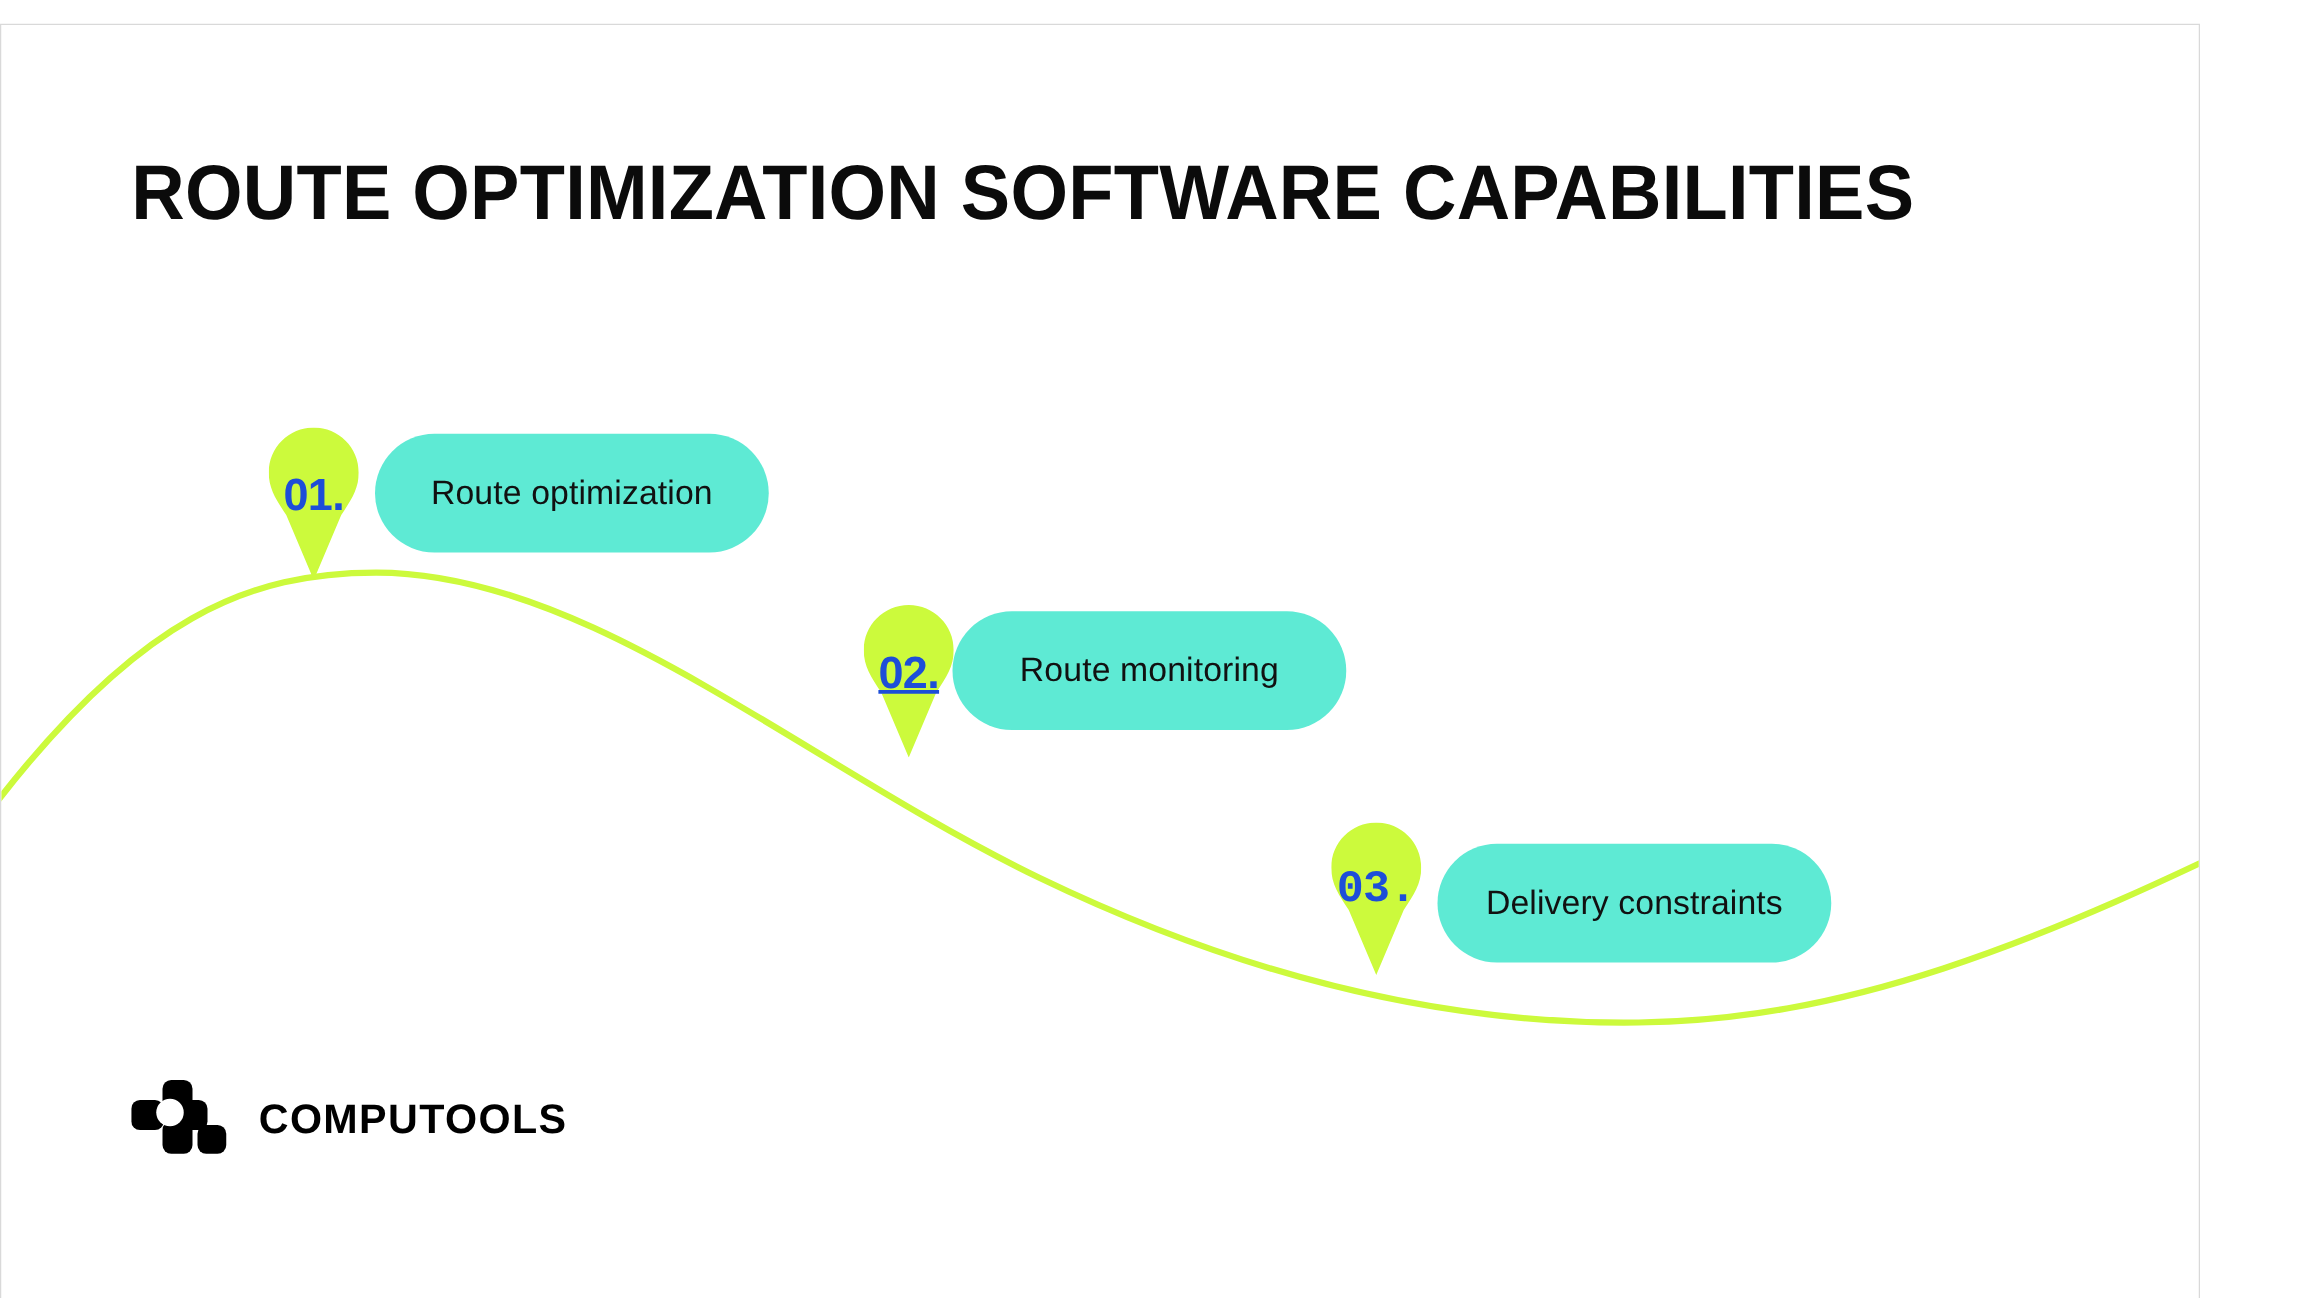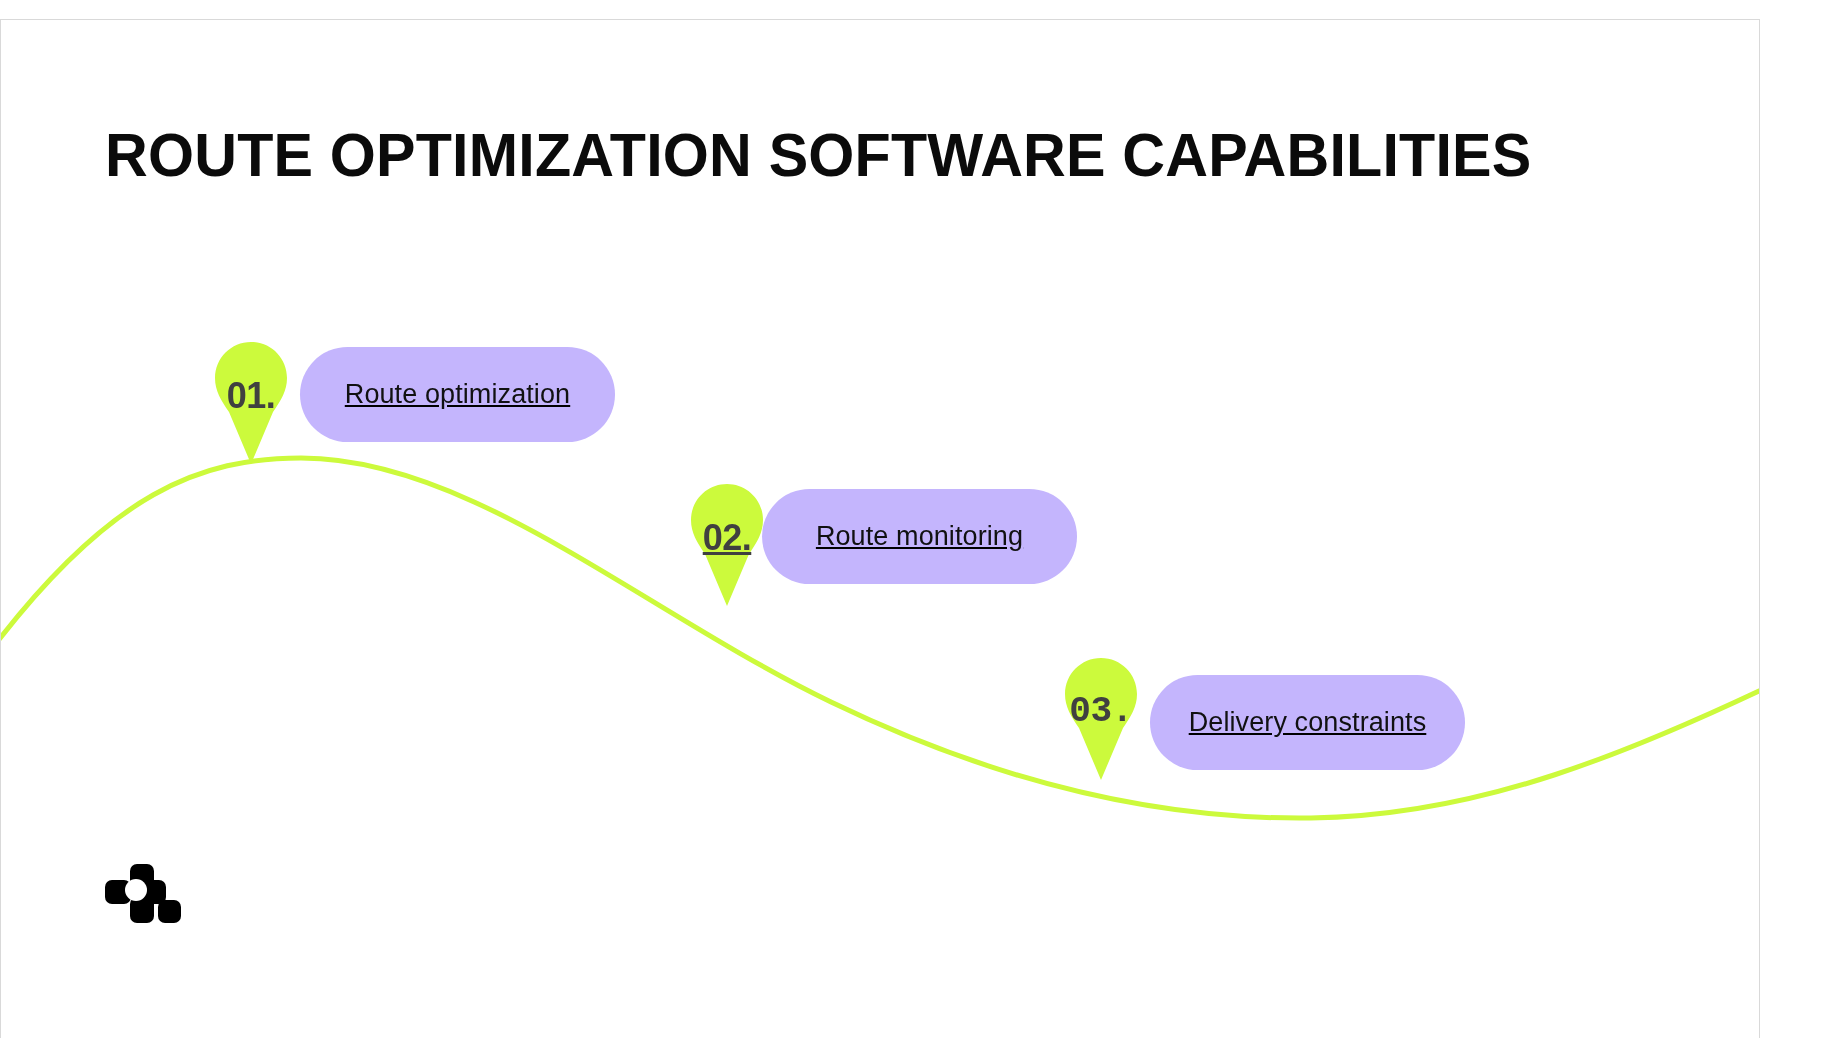--- a/index.html
+++ b/index.html
@@ -63,34 +63,33 @@
   }
 
   .pin-num {
     position: absolute;
     left: 0;
     top: 0;
     width: 100%;
     text-align: center;
     font-family: "Liberation Sans", sans-serif;
     font-weight: 700;
-    color: #404040;
+    color: #1d4ed8;
     letter-spacing: -0.5px;
     pointer-events: none;
   }
 
   .pill {
     position: absolute;
-    background: #c4b5fd;
+    background: #5eead4;
     border-radius: 999px;
     display: flex;
     align-items: center;
     justify-content: center;
     box-sizing: border-box;
-    text-decoration: underline;
   }
 
   .pill-text {
     font-family: "Liberation Sans", sans-serif;
     font-size: 27px;
     font-weight: 500;
     color: #111111;
     letter-spacing: 0.1px;
     white-space: nowrap;
   }
@@ -178,15 +177,16 @@
 
         <rect x="35" y="16" width="26" height="24" rx="7"></rect>
 
         <rect x="25" y="33" width="24" height="26" rx="7"></rect>
 
         <rect x="53" y="36" width="23" height="23" rx="7"></rect>
       </g>
 
       <circle cx="31" cy="26" r="11" fill="#ffffff"></circle>
     </svg>
+    <div class="logo-word">COMPUTOOLS</div>
   </div>
 
 </div>
 
 </body></html>

